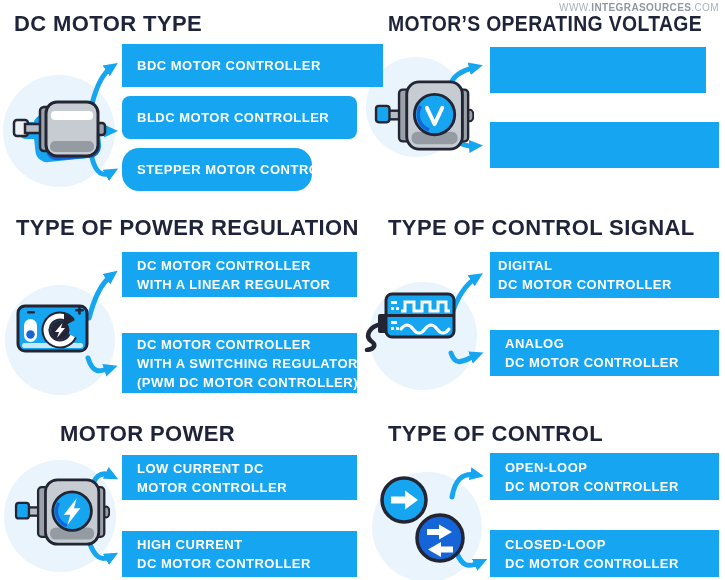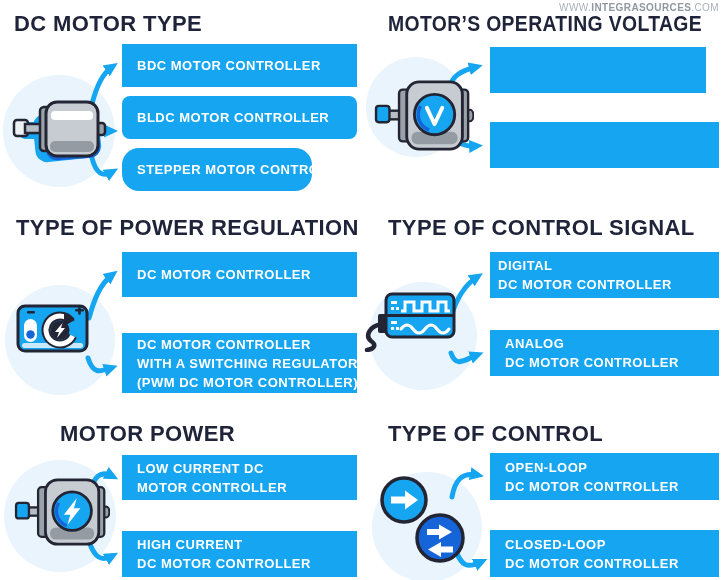--- a/index.html
+++ b/index.html
@@ -145,41 +145,42 @@
 </svg>
 
 <svg class="abs" style="left:378px;top:474px;" width="92" height="92" viewBox="0 0 92 92">
   <circle cx="26" cy="26" r="22" fill="#16a5f0" stroke="#232534" stroke-width="3.5"></circle>
   <path d="M 13 22.5 H 27 V 16.5 L 40 26 L 27 35.5 V 29.5 H 13 Z" fill="#ffffff"></path>
   <circle cx="62" cy="64" r="23" fill="#1565d8" stroke="#232534" stroke-width="3.5"></circle>
   <path d="M 49 55 H 61 V 50.5 L 74 58 L 61 65.5 V 61 H 49 Z" fill="#ffffff"></path>
   <path d="M 75 72.5 H 63 V 68 L 50 75.5 L 63 83 V 78.5 H 75 Z" fill="#ffffff"></path>
 </svg>
 
-<div class="abs bbox" style="left:122px;top:44px;width:235px;height:43px;">
+<div class="abs bbox" style="left:122px;top:44px;width:261px;height:43px;">
     <div>BDC MOTOR CONTROLLER</div>
   </div>
 <div class="abs bbox" style="left:122px;top:96px;width:235px;height:43px;border-radius:8px;">
     <div>BLDC MOTOR CONTROLLER</div>
   </div>
 <div class="abs bbox" style="left:122px;top:148px;width:190px;height:43px;border-radius:17px;">
     <div>STEPPER MOTOR CONTROLLER</div>
   </div>
 
 <div class="abs bbox" style="left:490px;top:47px;width:216px;height:46px;gap:36px;">
     <div>LOW VOLTAGE</div>
     <div>DC MOTOR CONTROLLER</div>
   </div>
 <div class="abs bbox" style="left:490px;top:122px;width:229px;height:46px;gap:40px;">
     <div>HIGH VOLTAGE</div>
     <div>DC MOTOR CONTROLLER</div>
   </div>
 
 <div class="abs bbox" style="left:122px;top:252px;width:235px;height:45px;">
     <div>DC MOTOR CONTROLLER</div>
+    <div>WITH A LINEAR REGULATOR</div>
   </div>
 <div class="abs bbox" style="left:122px;top:333px;width:235px;height:60px;">
     <div>DC MOTOR CONTROLLER</div>
     <div>WITH A SWITCHING REGULATOR</div>
     <div>(PWM DC MOTOR CONTROLLER)</div>
   </div>
 
 <div class="abs bbox" style="left:490px;top:252px;width:229px;height:46px;padding-left:8px;">
     <div>DIGITAL</div>
     <div>DC MOTOR CONTROLLER</div>

